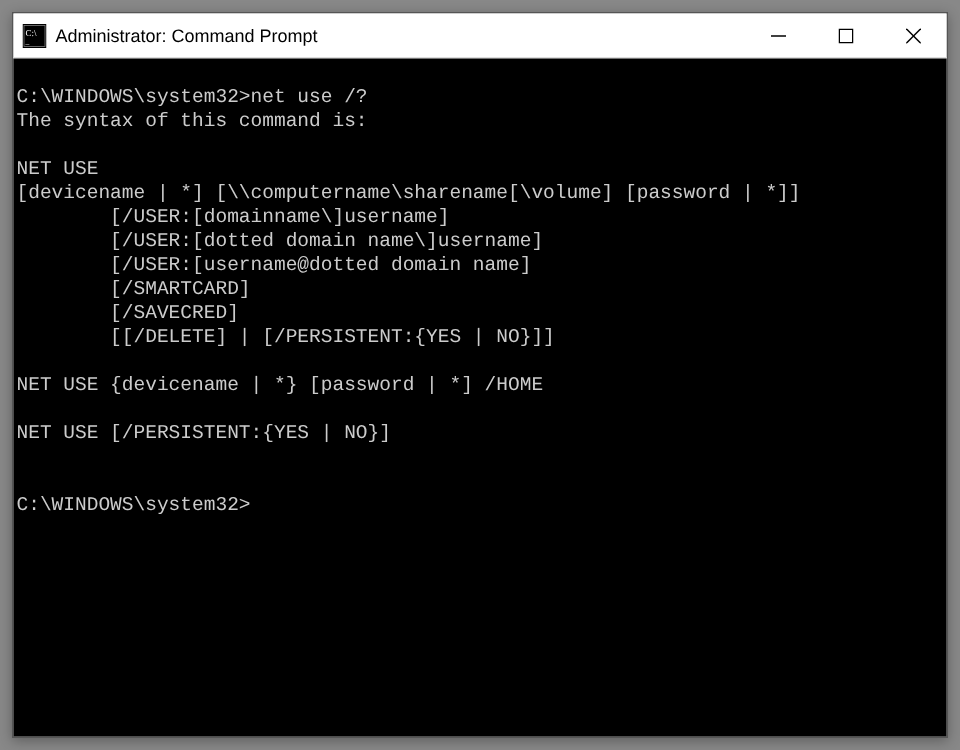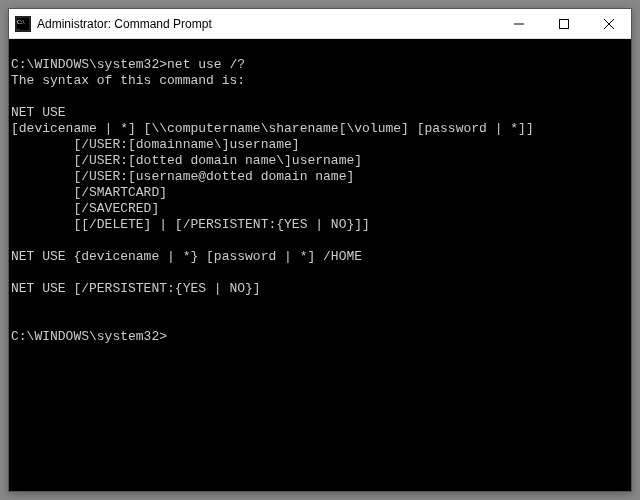--- a/index.html
+++ b/index.html
@@ -9,21 +9,21 @@
       height: 500px;
       overflow: hidden;
       font-family: "Segoe UI", Tahoma, sans-serif;
     }
     .window {
       position: absolute;
       left: 8px;
       top: 8px;
       width: 624px;
       height: 484px;
-      background: #000000;
+      background: #e5e5e5;
       border: 1px solid #555;
       display: flex;
       flex-direction: column;
       box-shadow: 0 2px 8px rgba(0,0,0,0.3);
     }
     .titlebar {
       height: 30px;
       background: #fff;
       display: flex;
       align-items: center;
@@ -61,21 +61,20 @@
     .terminal {
       flex: 1;
       background: #000;
       color: #ccc;
       font-family: Consolas, "Courier New", monospace;
       font-size: 13px;
       line-height: 16px;
       padding: 2px 0 2px 2px;
       white-space: pre;
       overflow: hidden;
-      border-radius: 30px;
     }
     .line { white-space: pre; }
   </style>
 </head>
 <body>
 
 <div class="window">
   <div class="titlebar">
     <span class="icon">
       <svg width="16" height="16" viewBox="0 0 16 16">

